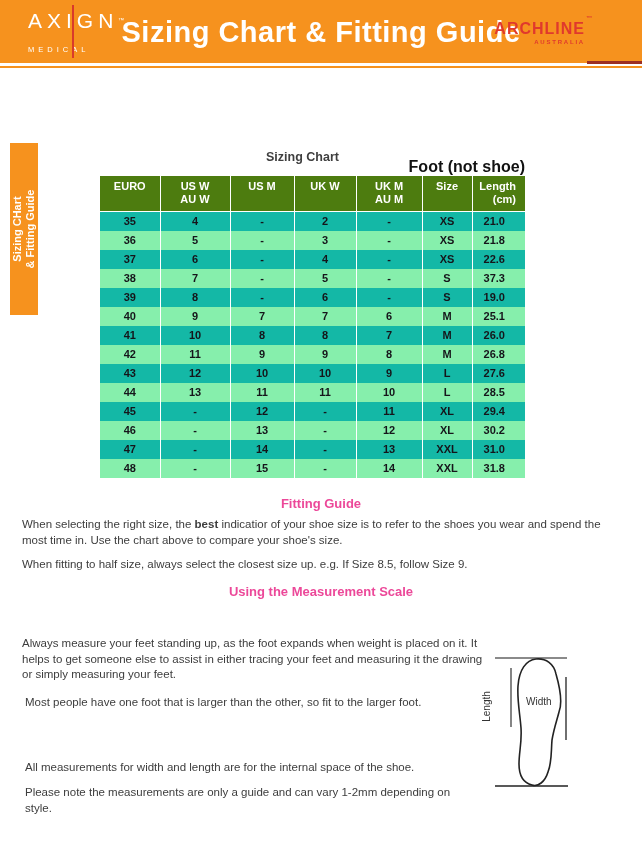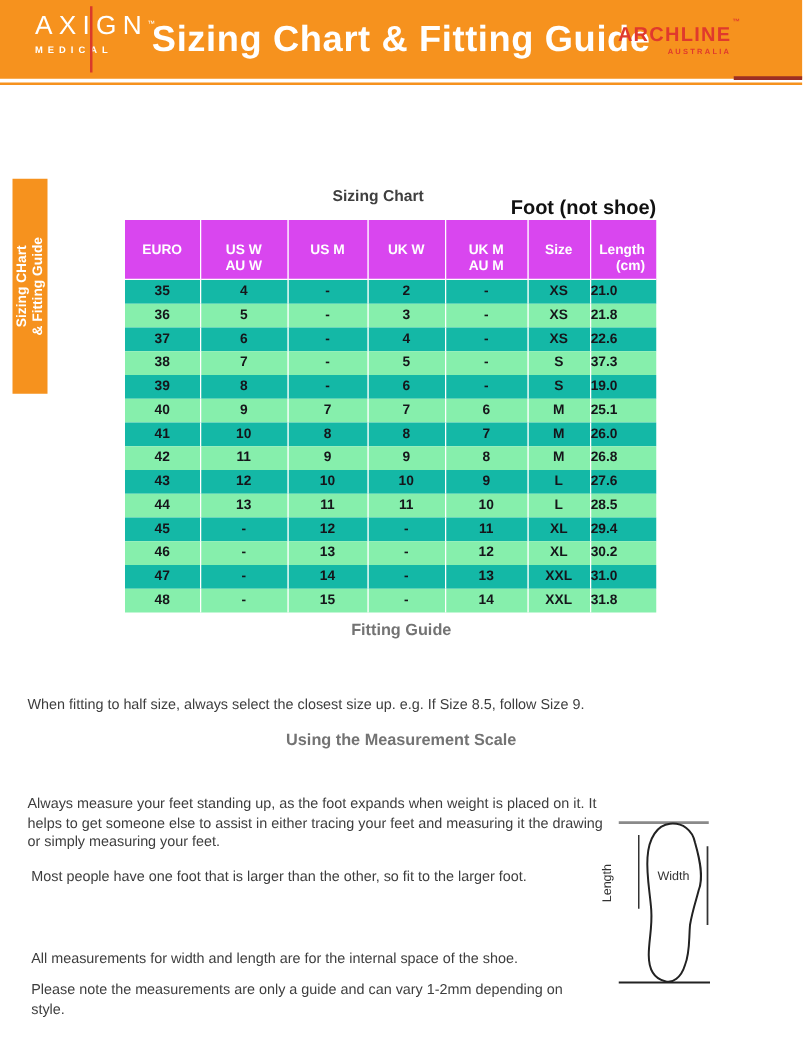--- a/index.html
+++ b/index.html
@@ -3,21 +3,21 @@
 <meta charset="utf-8">
 <style>
   html,body{margin:0;padding:0;background:#fff;}
   .page{position:relative;width:642px;height:848px;background:#fff;overflow:hidden;
         font-family:"Liberation Sans",sans-serif;}
   
   .banner{position:absolute;left:0;top:0;width:642px;height:63px;background:#F6921E;}
   .axign{position:absolute;left:28px;top:9px;width:95px;color:#fff;text-align:left;}
   .axign-name{font-size:21px;letter-spacing:5px;font-weight:400;line-height:24px;display:block;}
   .axign-tm{position:absolute;top:-1px;right:-6px;font-size:6px;color:#fff;}
-  .axign-sub{display:block;font-size:7.5px;letter-spacing:4px;font-weight:bold;margin-top:2px;}
+  .axign-sub{display:block;font-size:7.5px;letter-spacing:4px;font-weight:normal;margin-top:12px;}
   .axign-line{position:absolute;left:44px;top:-4px;width:1.5px;height:53px;background:#D93A2B;}
   .banner-title{position:absolute;left:0;top:16px;width:642px;text-align:center;margin:0;
         color:#fff;font-size:29px;font-weight:bold;letter-spacing:0.5px;}
   .archline{position:absolute;right:57px;top:20px;color:#E0392D;text-align:right;}
   .archline-name{font-size:16px;font-weight:bold;letter-spacing:1px;position:relative;}
   .archline-tm{position:absolute;top:-5px;right:-8px;font-size:6px;}
   .archline-sub{display:block;font-size:6px;font-weight:bold;letter-spacing:1.8px;margin-top:1px;}
   .banner-redseg{position:absolute;left:587px;top:61px;width:55px;height:3px;background:#9C2F23;}
   .banner-rule{position:absolute;left:0;top:66px;width:642px;height:2px;background:#F6921E;}
   
@@ -26,32 +26,32 @@
   .side-tab-text{transform:rotate(-90deg);white-space:nowrap;text-align:center;color:#fff;
         font-size:11px;font-weight:bold;line-height:13px;}
   
   .chart-title{position:absolute;left:100px;top:150px;width:405px;text-align:center;
         font-size:12.5px;font-weight:bold;color:#3F3F3F;}
   .chart-note{position:absolute;left:100px;top:158px;width:425px;text-align:right;
         font-size:16px;font-weight:bold;color:#111;}
   
   .size-table{position:absolute;left:100px;top:176px;width:425px;border-collapse:collapse;
         table-layout:fixed;}
-  .size-table th{background:#d946ef;color:#fff;font-size:11px;font-weight:bold;
-        text-align:center;vertical-align:top;padding:18px 0 3px 0;line-height:13px;height:35px;
+  .size-table th{background:#4d7c0f;color:#fff;font-size:11px;font-weight:bold;
+        text-align:center;vertical-align:top;padding:4px 0 3px 0;line-height:13px;height:35px;
         box-sizing:border-box;border-right:1px solid #fff;border-bottom:1px solid #fff;}
   .size-table th:last-child{text-align:right;padding-right:9px;border-right:none;}
   .size-table td{font-size:11px;font-weight:bold;color:#15151a;text-align:center;
         height:19px;box-sizing:border-box;padding:0;border-right:1px solid #fff;line-height:19px;}
-  .size-table td:last-child{text-align:left;padding-right:9px;border-right:none;}
+  .size-table td:last-child{text-align:center;padding-right:9px;border-right:none;}
   .r-blue td{background:#14b8a6;}
   .r-peri td{background:#86efac;}
   
   .h-center{position:absolute;left:0;width:642px;text-align:center;font-size:13px;
-        font-weight:bold;color:#737373;margin:0;}
+        font-weight:bold;color:#ec4899;margin:0;}
   .para{position:absolute;font-size:11.5px;color:#3D3D3D;line-height:15.5px;margin:0;}
   
   .foot-diagram{position:absolute;left:488px;top:650px;width:132px;height:148px;}
   .diagram-label-width{position:absolute;left:38px;top:46px;font-size:10px;color:#333;}
   .diagram-label-length{position:absolute;left:-17px;top:51px;font-size:10px;color:#333;
         transform:rotate(-90deg);}
 </style>
 </head>
 <body>
 
@@ -231,20 +231,21 @@
           <td>15</td>
           <td>-</td>
           <td>14</td>
           <td>XXL</td>
           <td>31.8</td>
         </tr>
       </tbody>
   </table>
 
   <h2 class="h-center" style="top:496px;">Fitting Guide</h2>
+  <p class="para" style="left:22px;top:517px;width:600px;"><span>When selecting the right size, the </span><b>best</b><span> indicatior of your shoe size is to refer to the shoes you wear and spend the most time in. Use the chart above to compare your shoe's size.</span></p>
   <p class="para" style="left:22px;top:557px;width:600px;">When fitting to half size, always select the closest size up. e.g. If Size 8.5, follow Size 9.</p>
 
   <h2 class="h-center" style="top:584px;">Using the Measurement Scale</h2>
   <p class="para" style="left:22px;top:636px;width:468px;">Always measure your feet standing up, as the foot expands when weight is placed on it. It helps to get someone else to assist in either tracing your feet and measuring it the drawing or simply measuring your feet.</p>
   <p class="para" style="left:25px;top:695px;width:460px;">Most people have one foot that is larger than the other, so fit to the larger foot.</p>
   <p class="para" style="left:25px;top:760px;width:460px;">All measurements for width and length are for the internal space of the shoe.</p>
   <p class="para" style="left:25px;top:785px;width:440px;">Please note the measurements are only a guide and can vary 1-2mm depending on style.</p>
 
   <div class="foot-diagram">
     <svg width="132" height="148" viewBox="0 0 132 148">

